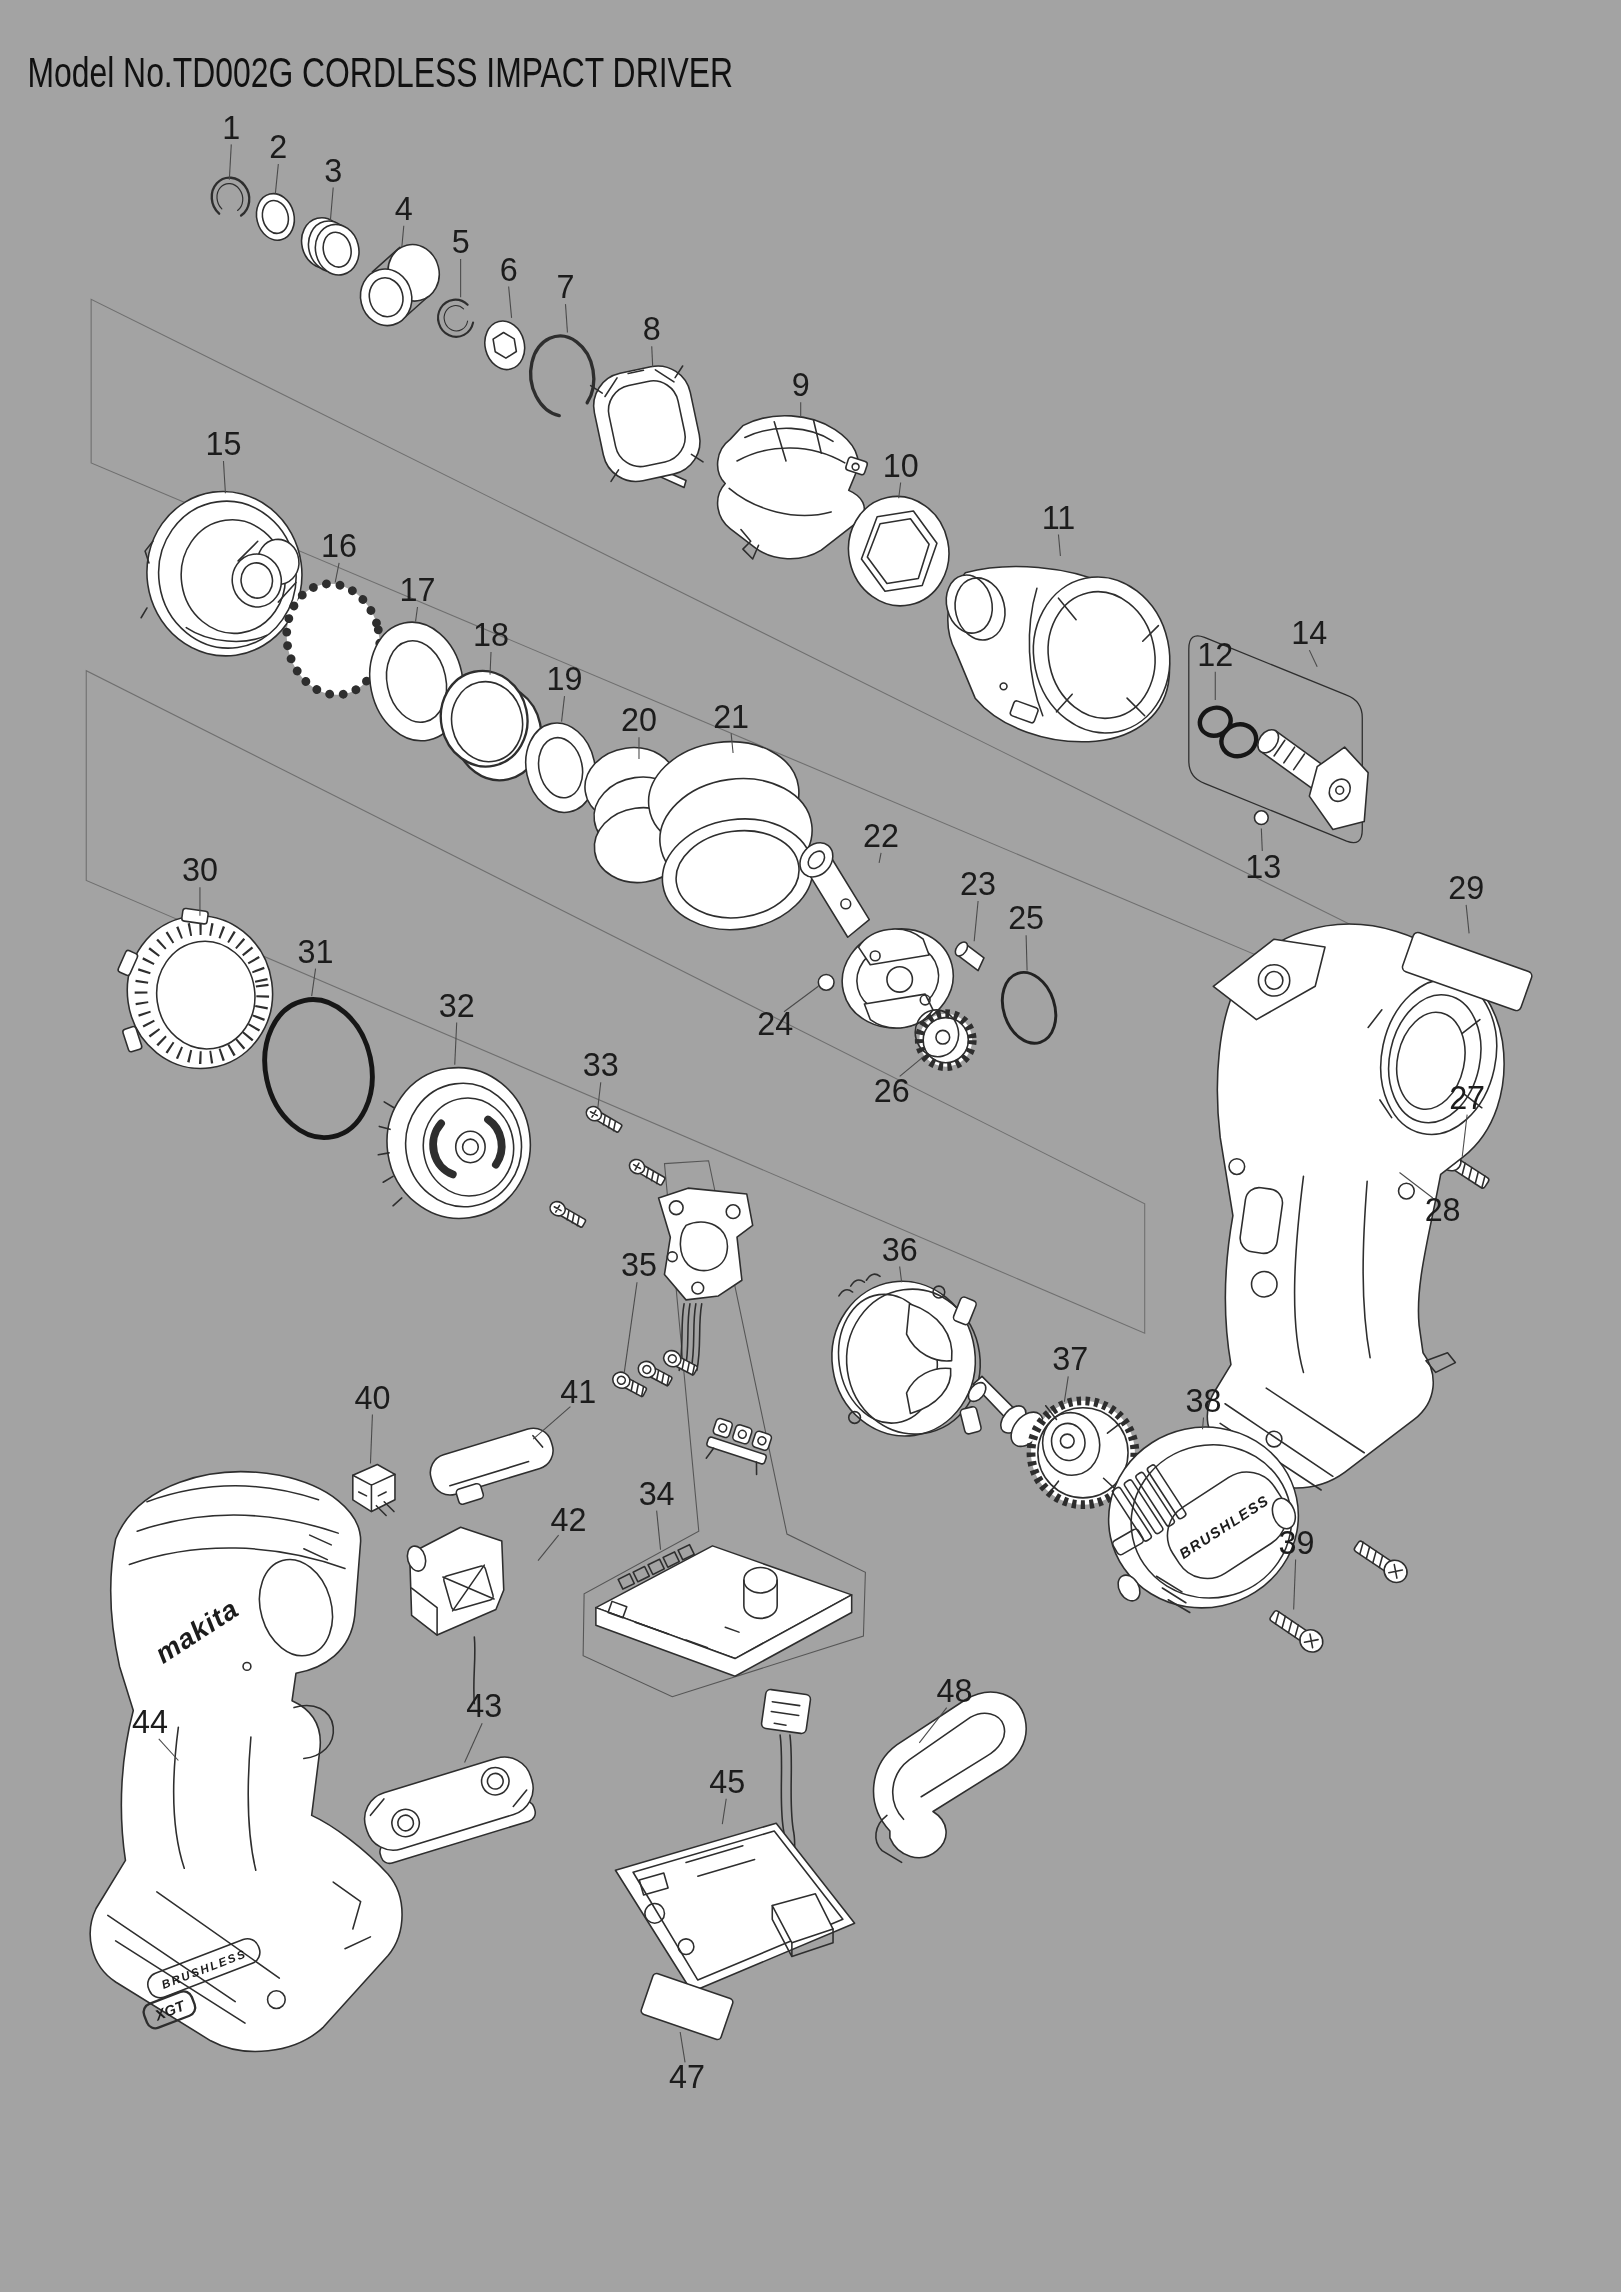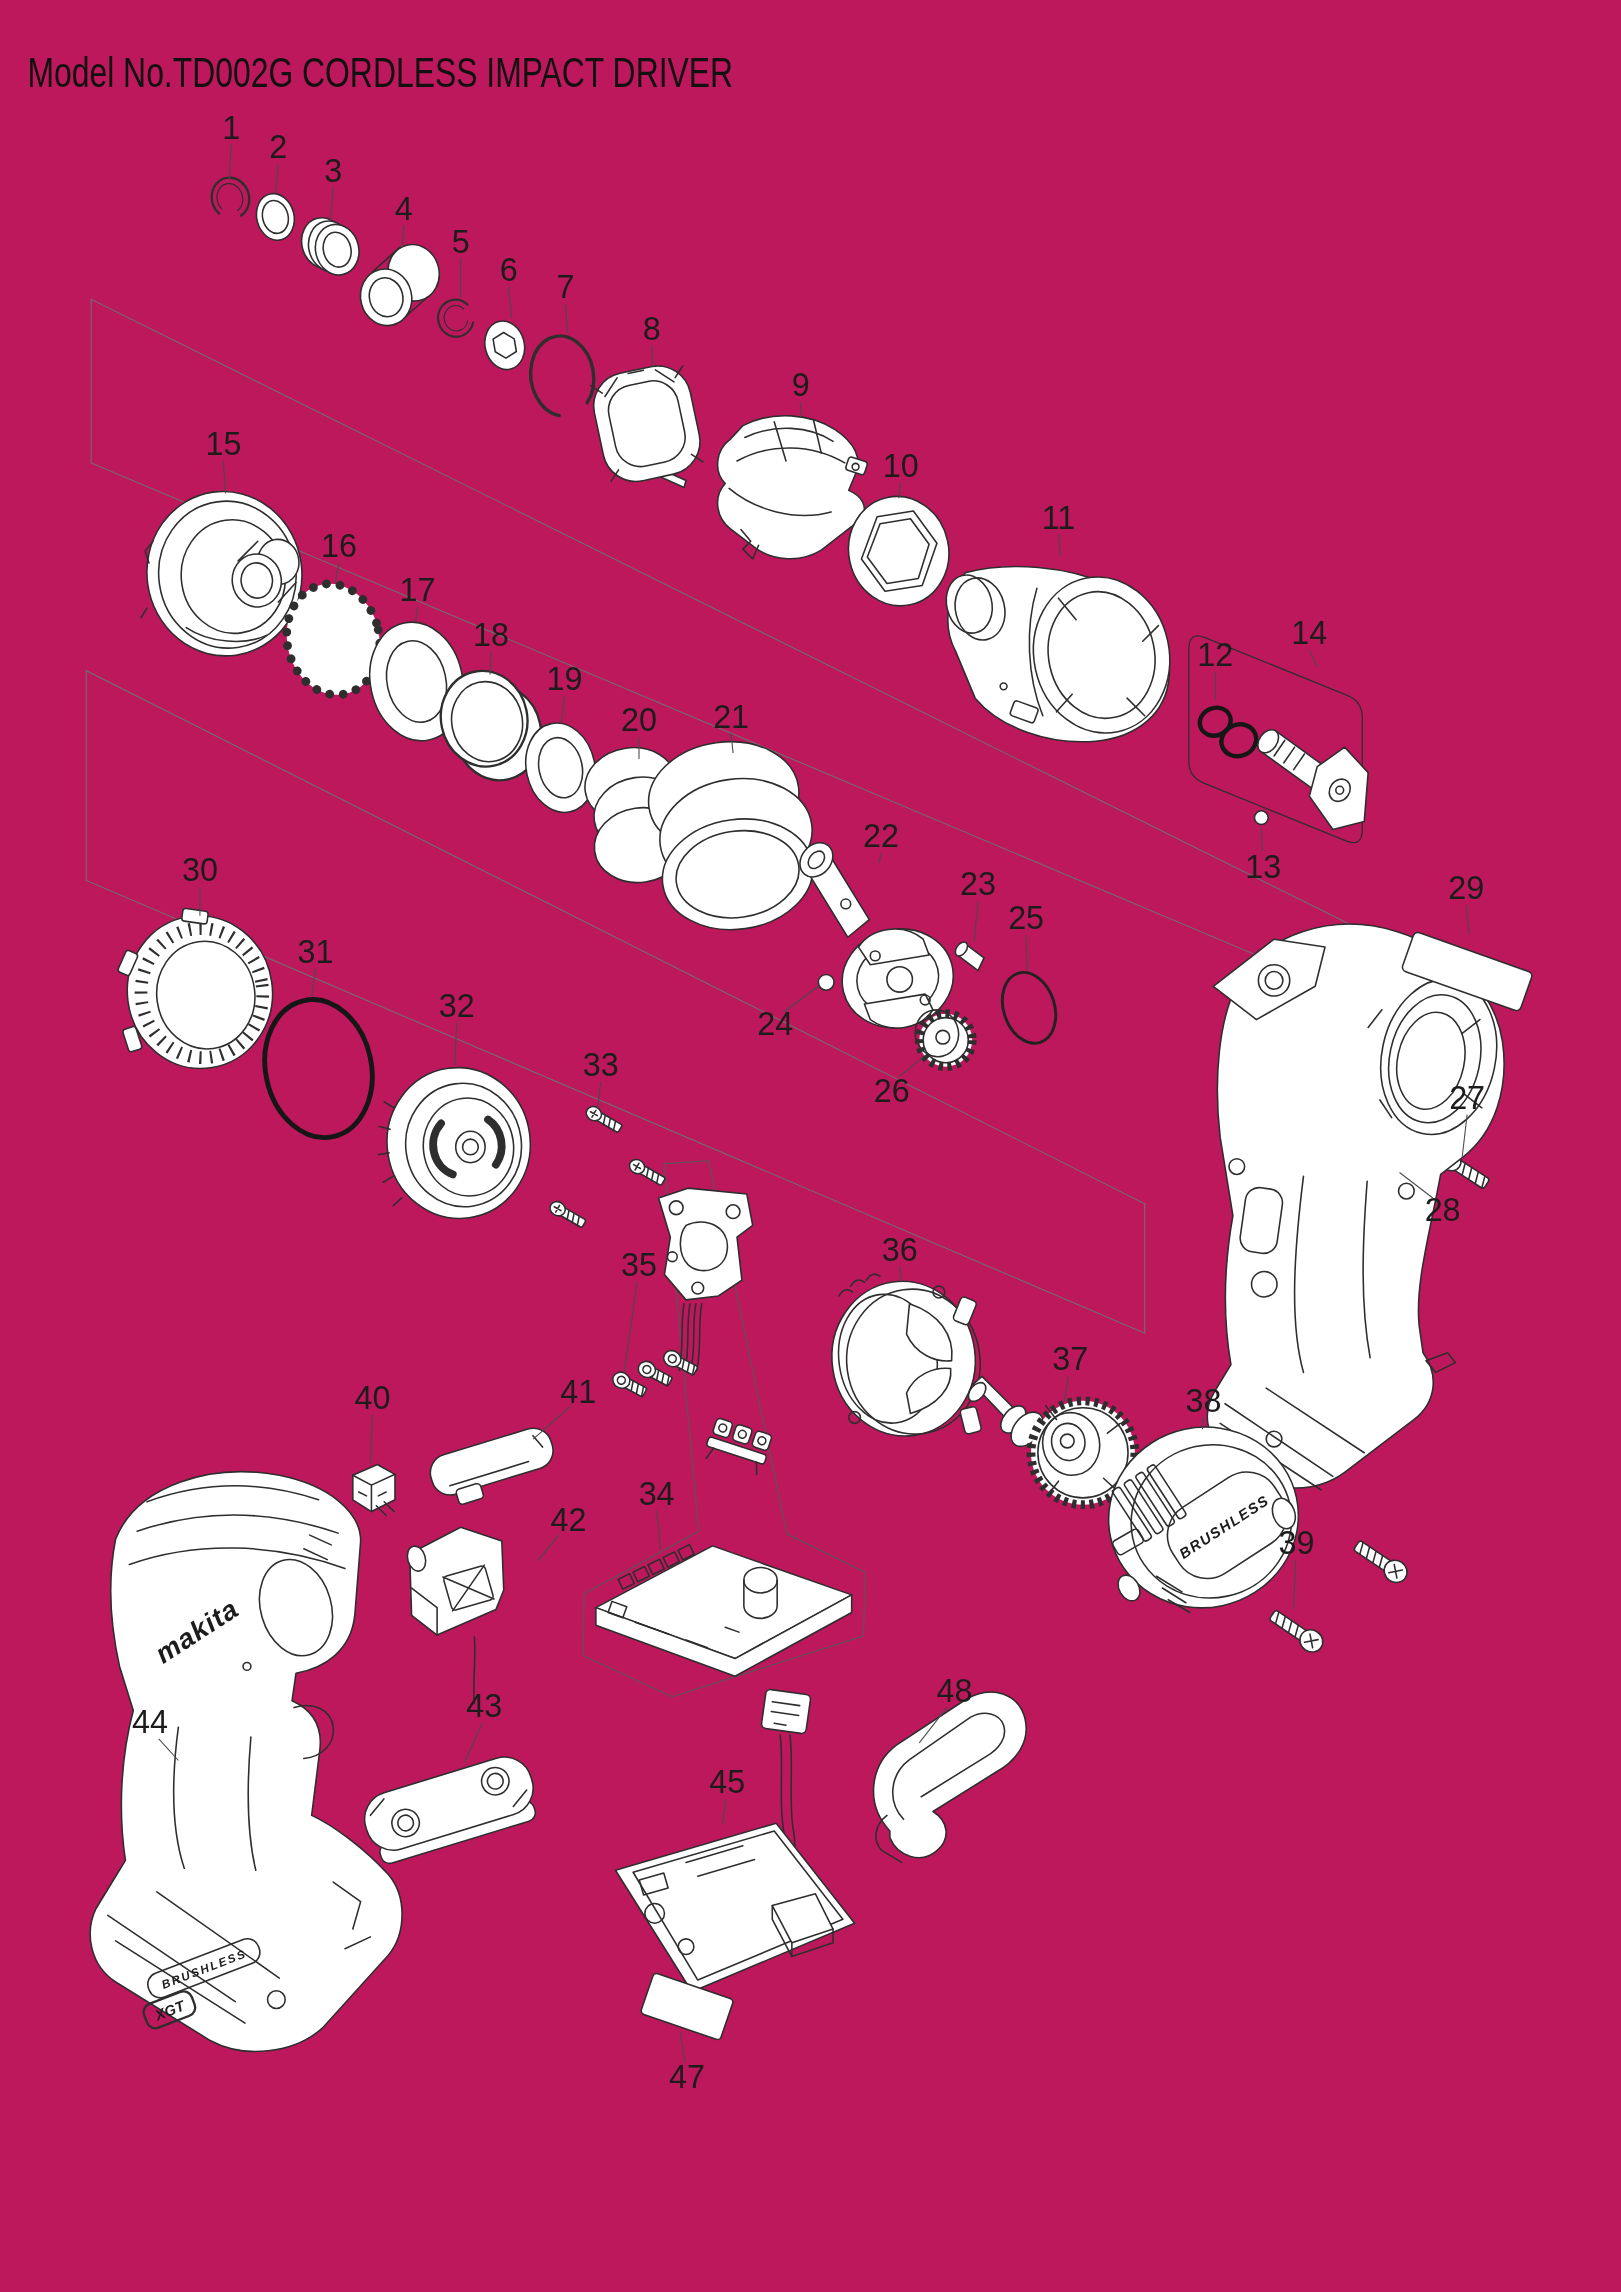--- a/index.html
+++ b/index.html
@@ -1,16 +1,16 @@
 <!DOCTYPE html>
 <html><head>
 <meta charset="utf-8">
 <style>
   html,body{margin:0;padding:0;background:#ffffff;}
-  .page{position:relative;width:1621px;height:2293px;background:#be185d;overflow:hidden;
+  .page{position:relative;width:1621px;height:2293px;background:#a3a3a3;overflow:hidden;
         font-family:"Liberation Sans", sans-serif;}
   svg{display:block}
   .ln{fill:#ffffff;stroke:#2e2e2e;stroke-width:1.6;stroke-linejoin:round;stroke-linecap:round;}
   .lnn{fill:none;stroke:#2e2e2e;stroke-width:1.6;stroke-linejoin:round;stroke-linecap:round;}
   .bold{fill:none;stroke:#161616;stroke-width:4.5;}
   .med{fill:none;stroke:#222;stroke-width:2.6;}
   .cons{fill:none;stroke:#6f6f6f;stroke-width:1.1;}
   .leader{stroke:#4a4a4a;stroke-width:1.1;}
   .pnum{font-size:33px;fill:#1c1c1c;text-anchor:middle;}
   .title{font-size:44px;fill:#111;font-weight:500;letter-spacing:0px;}

